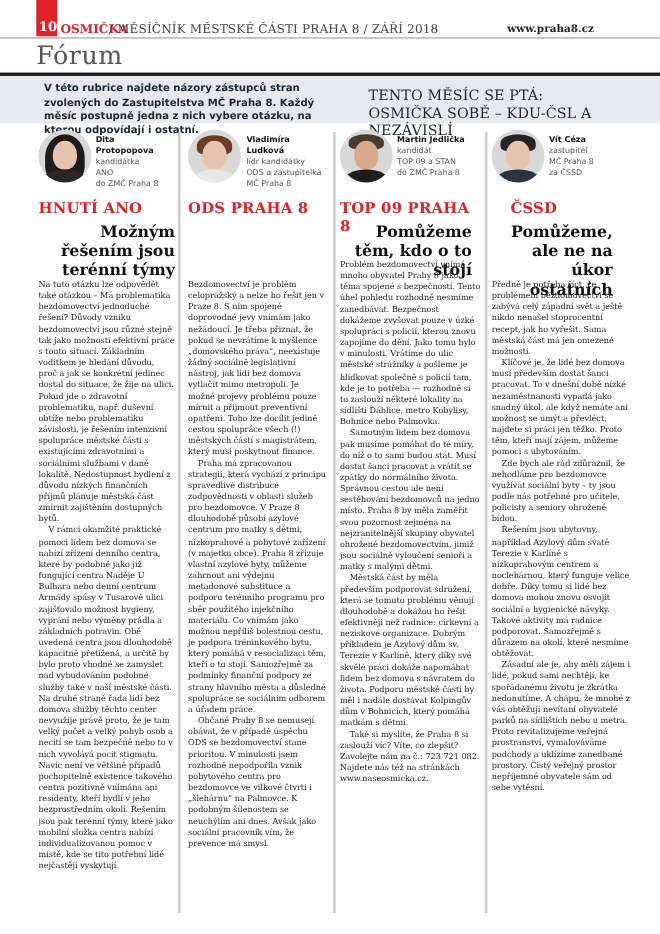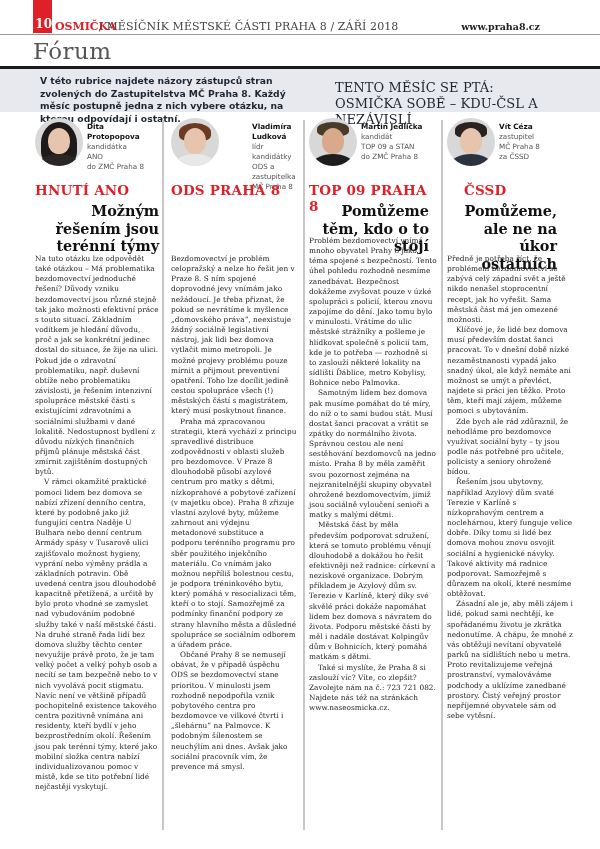--- a/index.html
+++ b/index.html
@@ -89,21 +89,21 @@
     <p class="ind">V rámci okamžité praktické pomoci lidem bez domova se nabízí zřízení denního centra, které by podobně jako již fungující centra Naděje U Bulhara nebo denní centrum Armády spásy v Tusarově ulici zajišťovalo možnost hygieny, vyprání nebo výměny prádla a základních potravin. Obě uvedená centra jsou dlouhodobě kapacitně přetížená, a určitě by bylo proto vhodné se zamyslet nad vybudováním podobné služby také v naší městské části. Na druhé straně řada lidí bez domova služby těchto center nevyužije právě proto, že je tam velký počet a velký pohyb osob a necítí se tam bezpečně nebo to v nich vyvolává pocit stigmatu. Navíc není ve většině případů pochopitelně existence takového centra pozitivně vnímána ani residenty, kteří bydlí v jeho bezprostředním okolí. Řešením jsou pak terénní týmy, které jako mobilní složka centra nabízí individualizovanou pomoc v místě, kde se tito potřební lidé nejčastěji vyskytují.</p>
   </div>
 </div>
 
 <div class="col" style="left:171px; width:128px;">
   <div class="portrait" style="left:0;">
     <div class="hair" style="background:#6a3a22; top:5px; height:18px;"></div>
     <div class="face"></div>
     <div class="body" style="background:#e8e8e8;"></div>
   </div>
-  <div class="person-info" style="left:53px;margin-left:28px;">
+  <div class="person-info" style="left:53px;">
     <div class="person-name">Vladimíra Ludková</div>
     <div>lídr kandidátky</div>
     <div>ODS a zastupitelka</div>
     <div>MČ Praha 8</div>
   </div>
   <div class="party" style="left:0;">ODS PRAHA 8</div>
   <div class="body-text" style="left:0; top:136px; width:126px;">
     <p>Bezdomovectví je problém celopražský a nelze ho řešit jen v Praze 8. S ním spojené doprovodné jevy vnímám jako nežádoucí. Je třeba přiznat, že pokud se nevrátíme k myšlence „domovského práva“, neexistuje žádný sociálně legislativní nástroj, jak lidi bez domova vytlačit mimo metropoli. Je možné projevy problému pouze mírnit a přijmout preventivní opatření. Toho lze docílit jedině cestou spolupráce všech (!) městských částí s magistrátem, který musí poskytnout finance.</p>
     <p class="ind">Praha má zpracovanou strategii, která vychází z principu spravedlivé distribuce zodpovědnosti v oblasti služeb pro bezdomovce. V Praze 8 dlouhodobě působí azylové centrum pro matky s dětmi, nízkoprahové a pobytové zařízení (v majetku obce). Praha 8 zřizuje vlastní azylové byty, můžeme zahrnout ani výdejnu metadonové substituce a podporu terénního programu pro sběr použitého injekčního materiálu. Co vnímám jako možnou nepříliš bolestnou cestu, je podpora tréninkového bytu, který pomáhá v resocializaci těm, kteří o to stojí. Samozřejmě za podmínky finanční podpory ze strany hlavního města a důsledné spolupráce se sociálním odborem a úřadem práce.</p>
     <p class="ind">Občané Prahy 8 se nemusejí obávat, že v případě úspěchu ODS se bezdomovectví stane prioritou. V minulosti jsem rozhodně nepodpořila vznik pobytového centra pro bezdomovce ve vilkové čtvrti i „šlehárnu“ na Palmovce. K podobným šílenostem se neuchýlím ani dnes. Avšak jako sociální pracovník vím, že prevence má smysl.</p>

